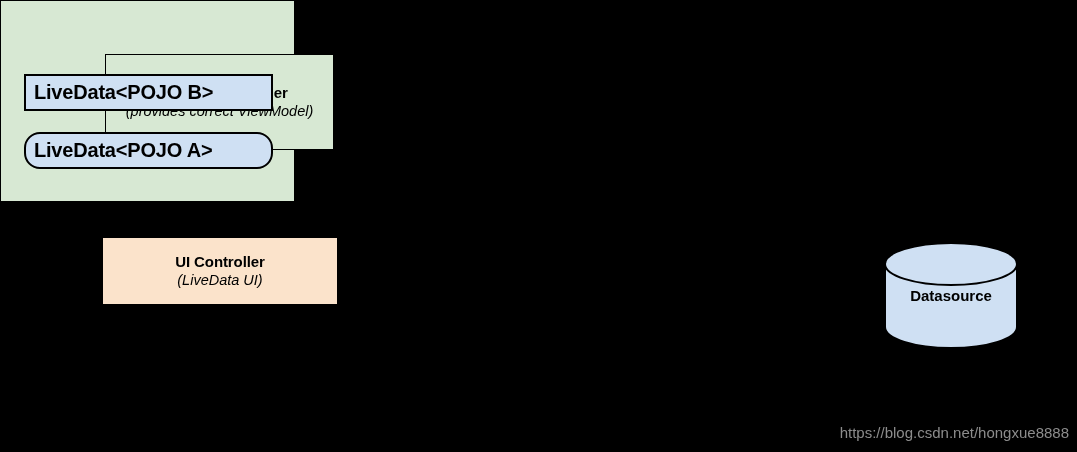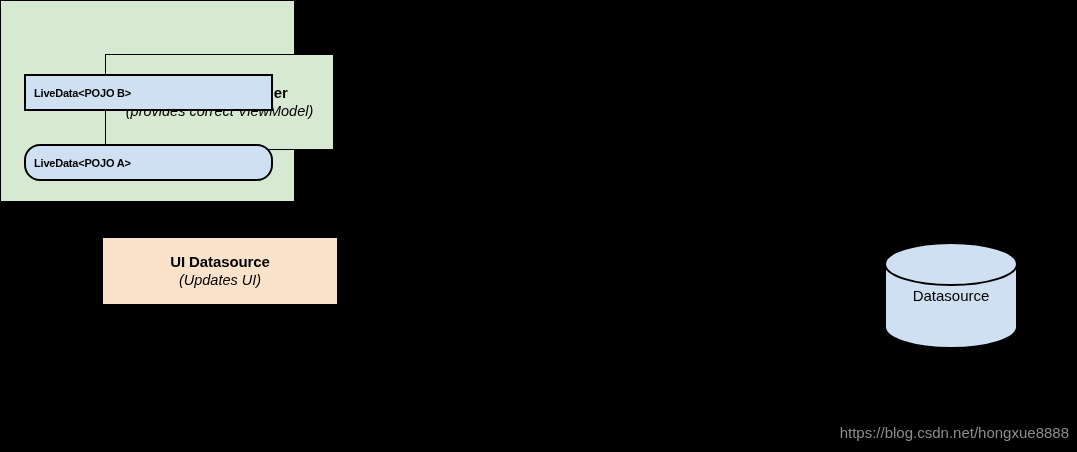--- a/index.html
+++ b/index.html
@@ -79,34 +79,34 @@
   
   .livedata-box {
     position: absolute;
     box-sizing: border-box;
     background: #cfe0f3;
     border: 2px solid #000000;
     display: flex;
     align-items: center;
     padding-left: 8px;
     font-weight: bold;
-    font-size: 11px;
+    font-size: 20px;
     color: #000000;
     white-space: nowrap;
     letter-spacing: -0.2px;
   }
   #livedata-b-box {
     left: 24px;
     top: 74px;
     width: 249px;
     height: 37px;
   }
   #livedata-a-box {
     left: 24px;
-    top: 144px;
+    top: 132px;
     width: 249px;
     height: 37px;
     border-radius: 16px;
   }
 
   
   .arrowhead {
     position: absolute;
     width: 0;
     height: 0;
@@ -141,21 +141,21 @@
     display: block;
     width: 134px;
     height: 107px;
   }
   #datasource-label {
     position: absolute;
     left: 0;
     top: 45px;
     width: 134px;
     text-align: center;
-    font-weight: normal;
+    font-weight: bold;
     font-size: 15px;
     color: #000000;
     white-space: nowrap;
   }
 
   
   #watermark {
     position: absolute;
     right: 8px;
     bottom: 11px;
@@ -170,22 +170,22 @@
 <body>
 
 <div id="canvas">
 
   <div class="box" id="vmprovider-box">
     <div class="title-bold">ViewModelProvider</div>
     <div class="subtitle">(provides correct ViewModel)</div>
   </div>
 
   <div class="box" id="uicontroller-box">
-    <div class="title-bold">UI Datasource</div>
-    <div class="subtitle">(Updates UI)</div>
+    <div class="title-bold">UI Controller</div>
+    <div class="subtitle">(LiveData UI)</div>
   </div>
 
   <div id="viewmodel-box">
     <div class="title-bold" id="viewmodel-title">ViewModel</div>
 
     <div class="livedata-box" id="livedata-b-box">LiveData&lt;POJO B&gt;</div>
 
     <div class="livedata-box" id="livedata-a-box">LiveData&lt;POJO A&gt;</div>
   </div>
 

